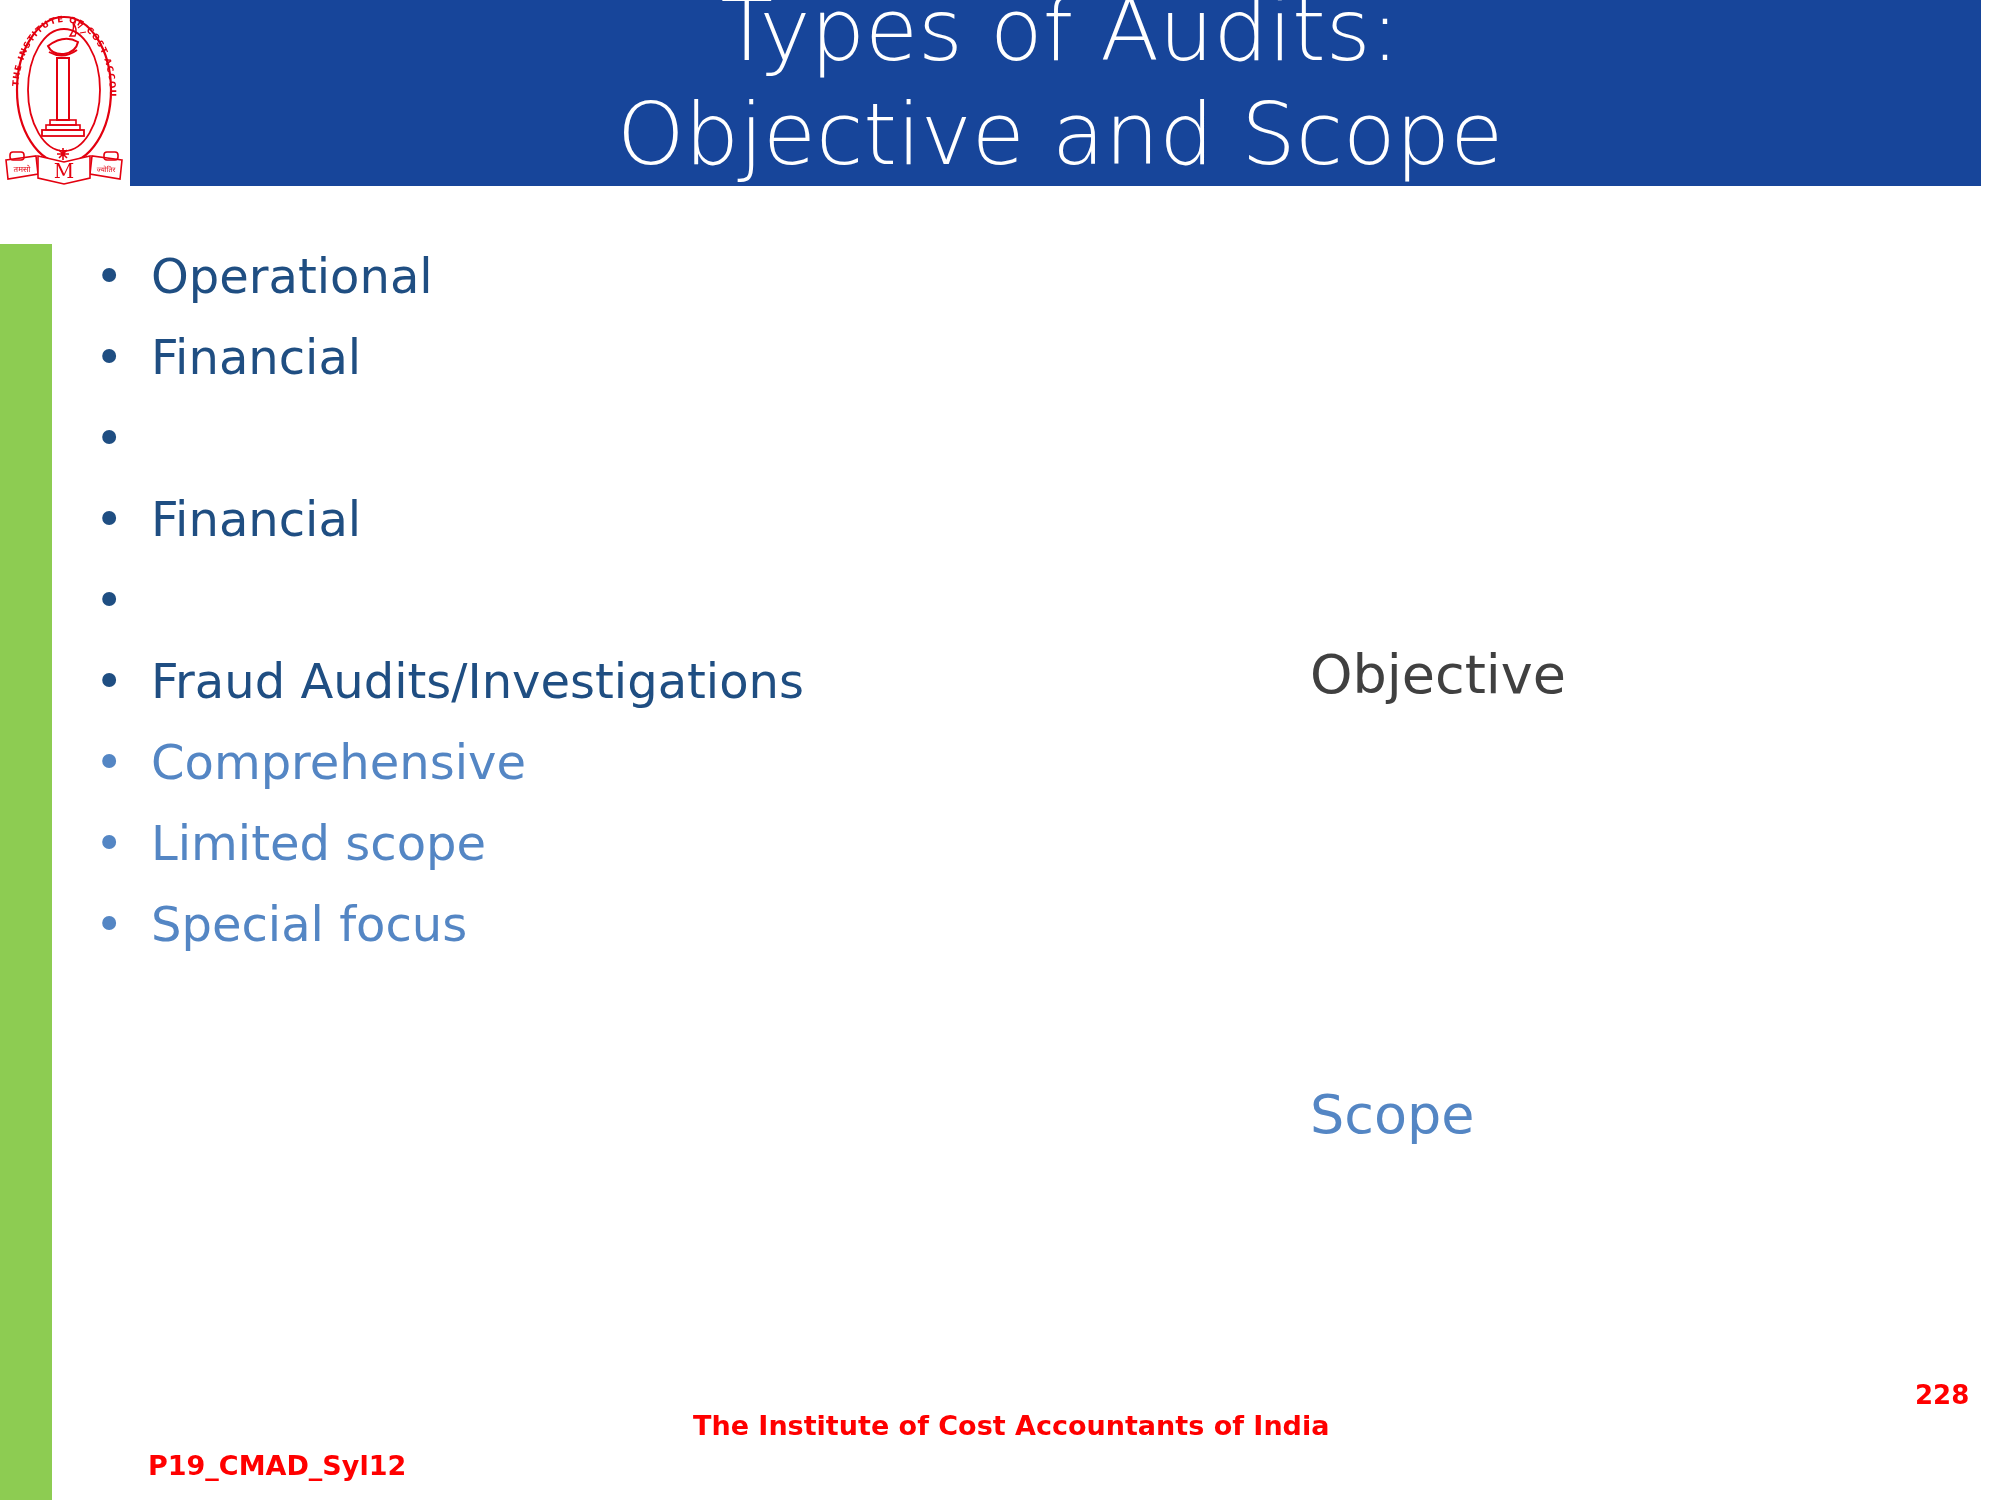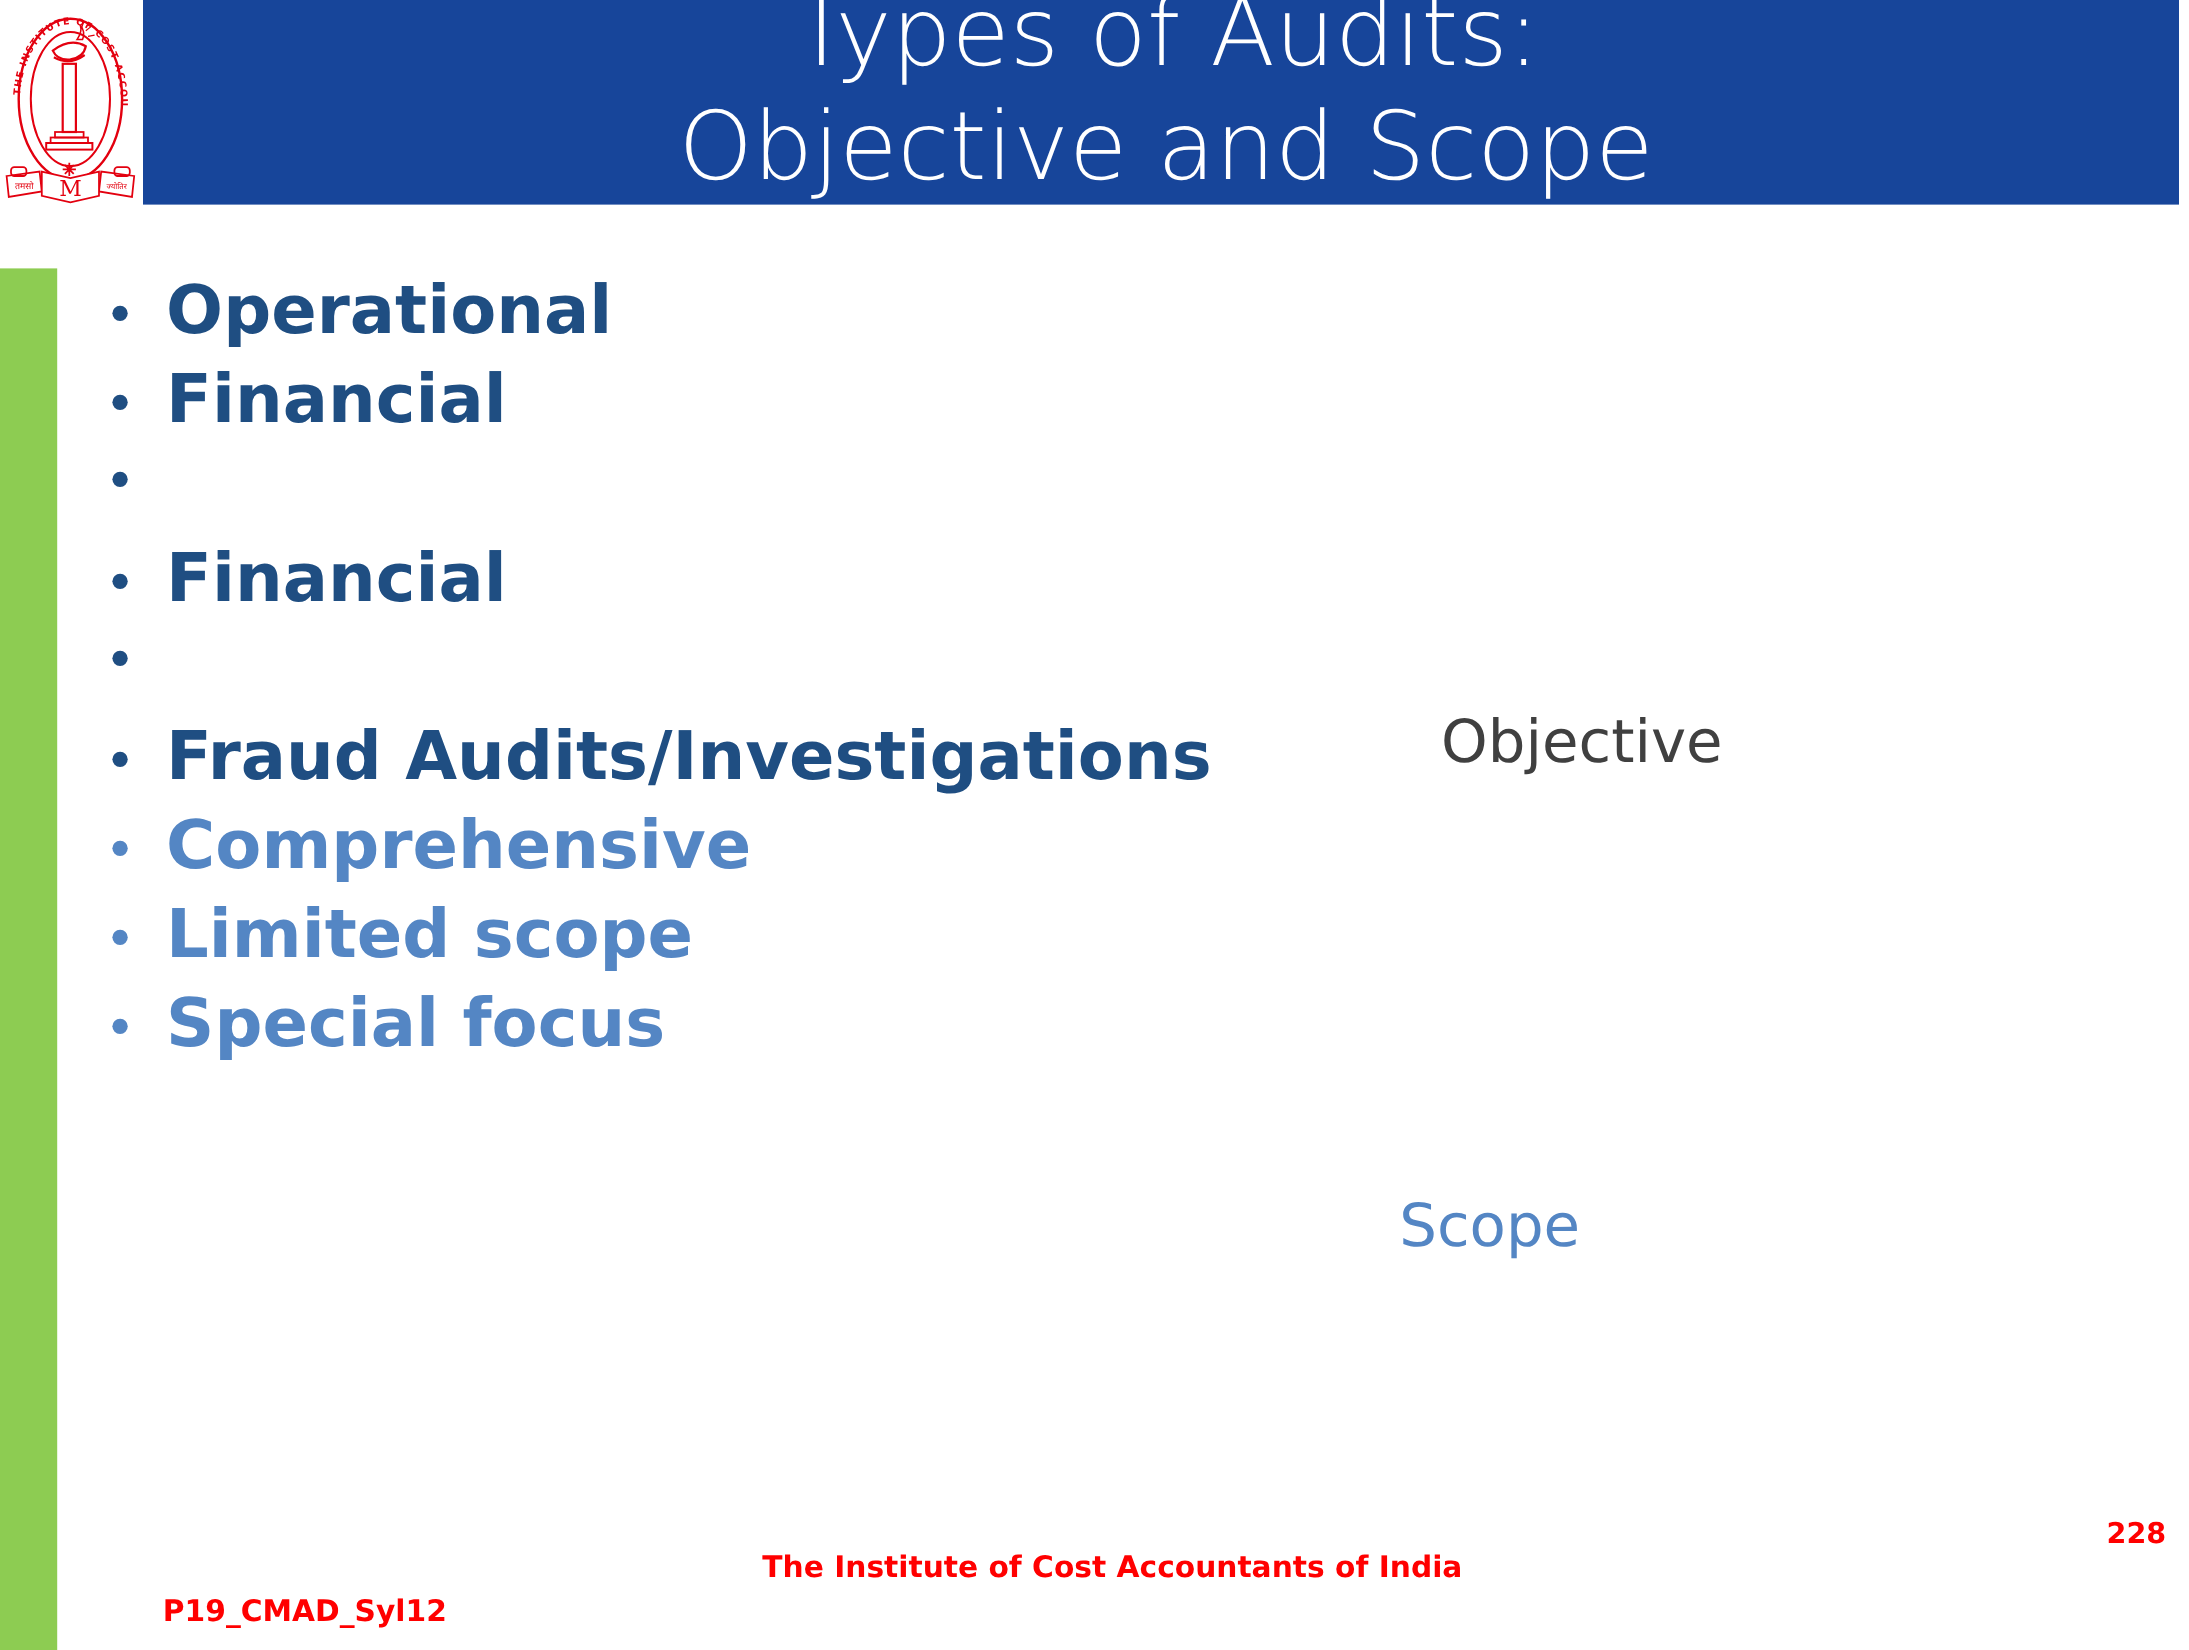--- a/index.html
+++ b/index.html
@@ -83,22 +83,22 @@
   .bullet-dot {
     width: 56px;
     flex: 0 0 56px;
     font-size: 48px;
     line-height: 1;
     text-align: left;
     font-family: "DejaVu Sans", sans-serif;
   }
   .bullet-text {
     font-family: "DejaVu Sans", sans-serif;
-    font-weight: bold;
-    font-size: 61px;
+    font-weight: normal;
+    font-size: 48px;
     line-height: 1;
     white-space: nowrap;
   }
   .tone-dark  { color: #1F4E82; }
   .tone-light { color: #5486C4; }
 
   
   .side-label {
     position: absolute;
     font-family: "DejaVu Sans", sans-serif;
@@ -106,21 +106,21 @@
     font-size: 54px;
     line-height: 1;
     white-space: nowrap;
   }
   #label-objective {
     left: 1310px;
     top: 648px;
     color: #404040;
   }
   #label-scope {
-    left: 1272px;
+    left: 1310px;
     top: 1088px;
     color: #5486C4;
     text-align: right;
   }
 
   
   .footer-text {
     position: absolute;
     color: #FF0000;
     font-family: "DejaVu Sans", sans-serif;

